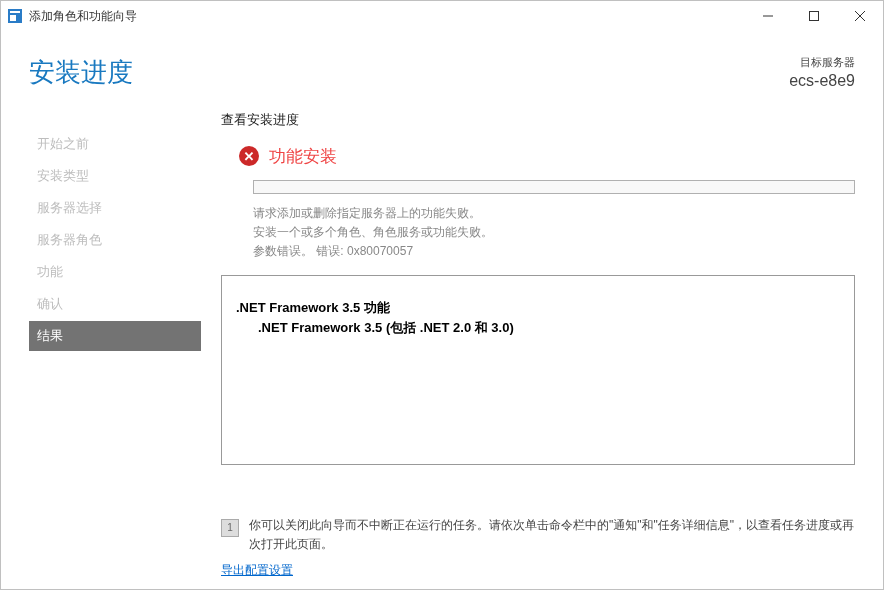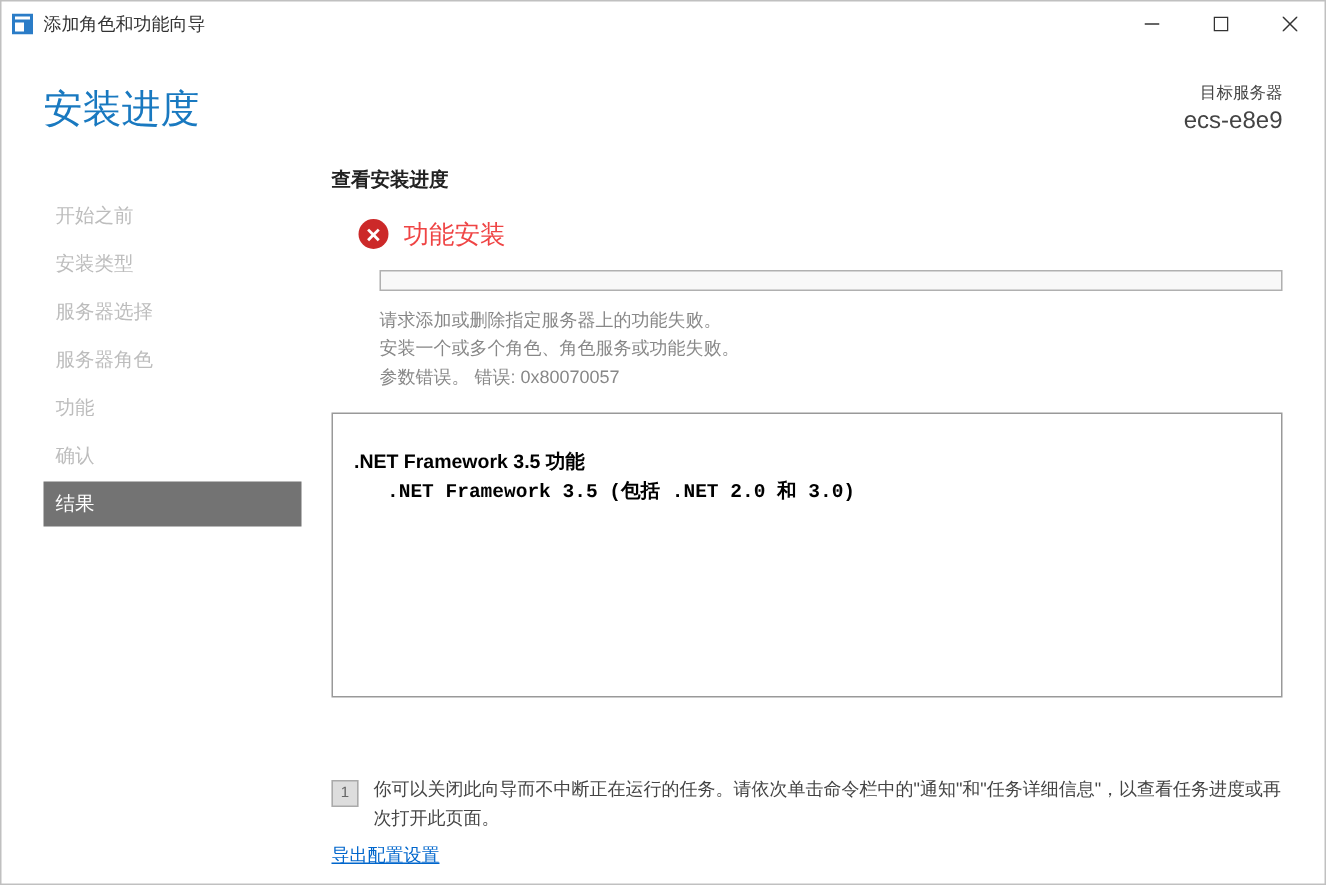--- a/index.html
+++ b/index.html
@@ -34,39 +34,39 @@
       justify-content: space-between;
     }
     .header-title { font-size: 26px; font-weight: 300; color: #1979c0; }
     .target-label { text-align: right; font-size: 11px; color: #444; line-height: 1.4; }
     .target-label .tname { font-size: 16px; }
     .body-area { flex: 1; display: flex; padding: 10px 0 0 0; overflow: hidden; }
     .sidebar { width: 200px; padding-left: 28px; padding-top: 18px; }
     .sidebar-step { font-size: 13px; color: #bdbdbd; padding: 6px 8px; margin-bottom: 2px; }
     .sidebar-step.active { background: #737373; color: #fff; }
     .main { flex: 1; padding: 0 28px 0 20px; display: flex; flex-direction: column; }
-    .main-heading { font-size: 13px; color: #222; margin-bottom: 16px; font-weight: bold; }
+    .main-heading { font-size: 13px; color: #222; margin-bottom: 16px; }
     .status-row { display: flex; align-items: center; gap: 10px; margin-bottom: 6px; margin-left: 18px; }
     .status-icon {
       width: 20px; height: 20px; border-radius: 50%; background: #cc2929;
       display: flex; align-items: center; justify-content: center; color: #fff; font-weight: bold; font-size: 13px;
     }
     .status-text { font-size: 17px; color: #ef4444; }
     .progressbar {
       height: 14px; border: 1px solid #b0b0b0; margin: 6px 0 10px 32px;
       background: #f8f8f8;
     }
     .err-msg { font-size: 12px; color: #888; line-height: 1.6; margin-left: 32px; margin-bottom: 14px; }
     .result-box {
       border: 1px solid #999; flex: 1; padding: 22px 14px; font-size: 13px;
       color: #000; line-height: 1.5; overflow: auto;
       max-height: 190px;
     }
     .result-box .lvl0 { font-weight: bold; }
-    .result-box .lvl1 { font-weight: bold; padding-left: 22px; font-family: Liberation Mono, monospace; }
+    .result-box .lvl1 { font-weight: bold; padding-left: 22px; }
     .footer-area { padding: 12px 28px 10px 220px; }
     .flag-row { display: flex; align-items: flex-start; gap: 10px; font-size: 12px; color: #444; line-height: 1.6; margin-bottom: 6px; }
     .flag-icon { width: 18px; height: 18px; background: #ddd; border: 1px solid #aaa; display: flex; align-items: center; justify-content: center; font-size: 10px; color: #666; flex-shrink: 0; margin-top: 3px; }
     .link { color: #0066cc; font-size: 12px; cursor: pointer; text-decoration: underline; }
   </style>
 </head>
 <body>
 
 <div class="window">
   <div class="titlebar">

